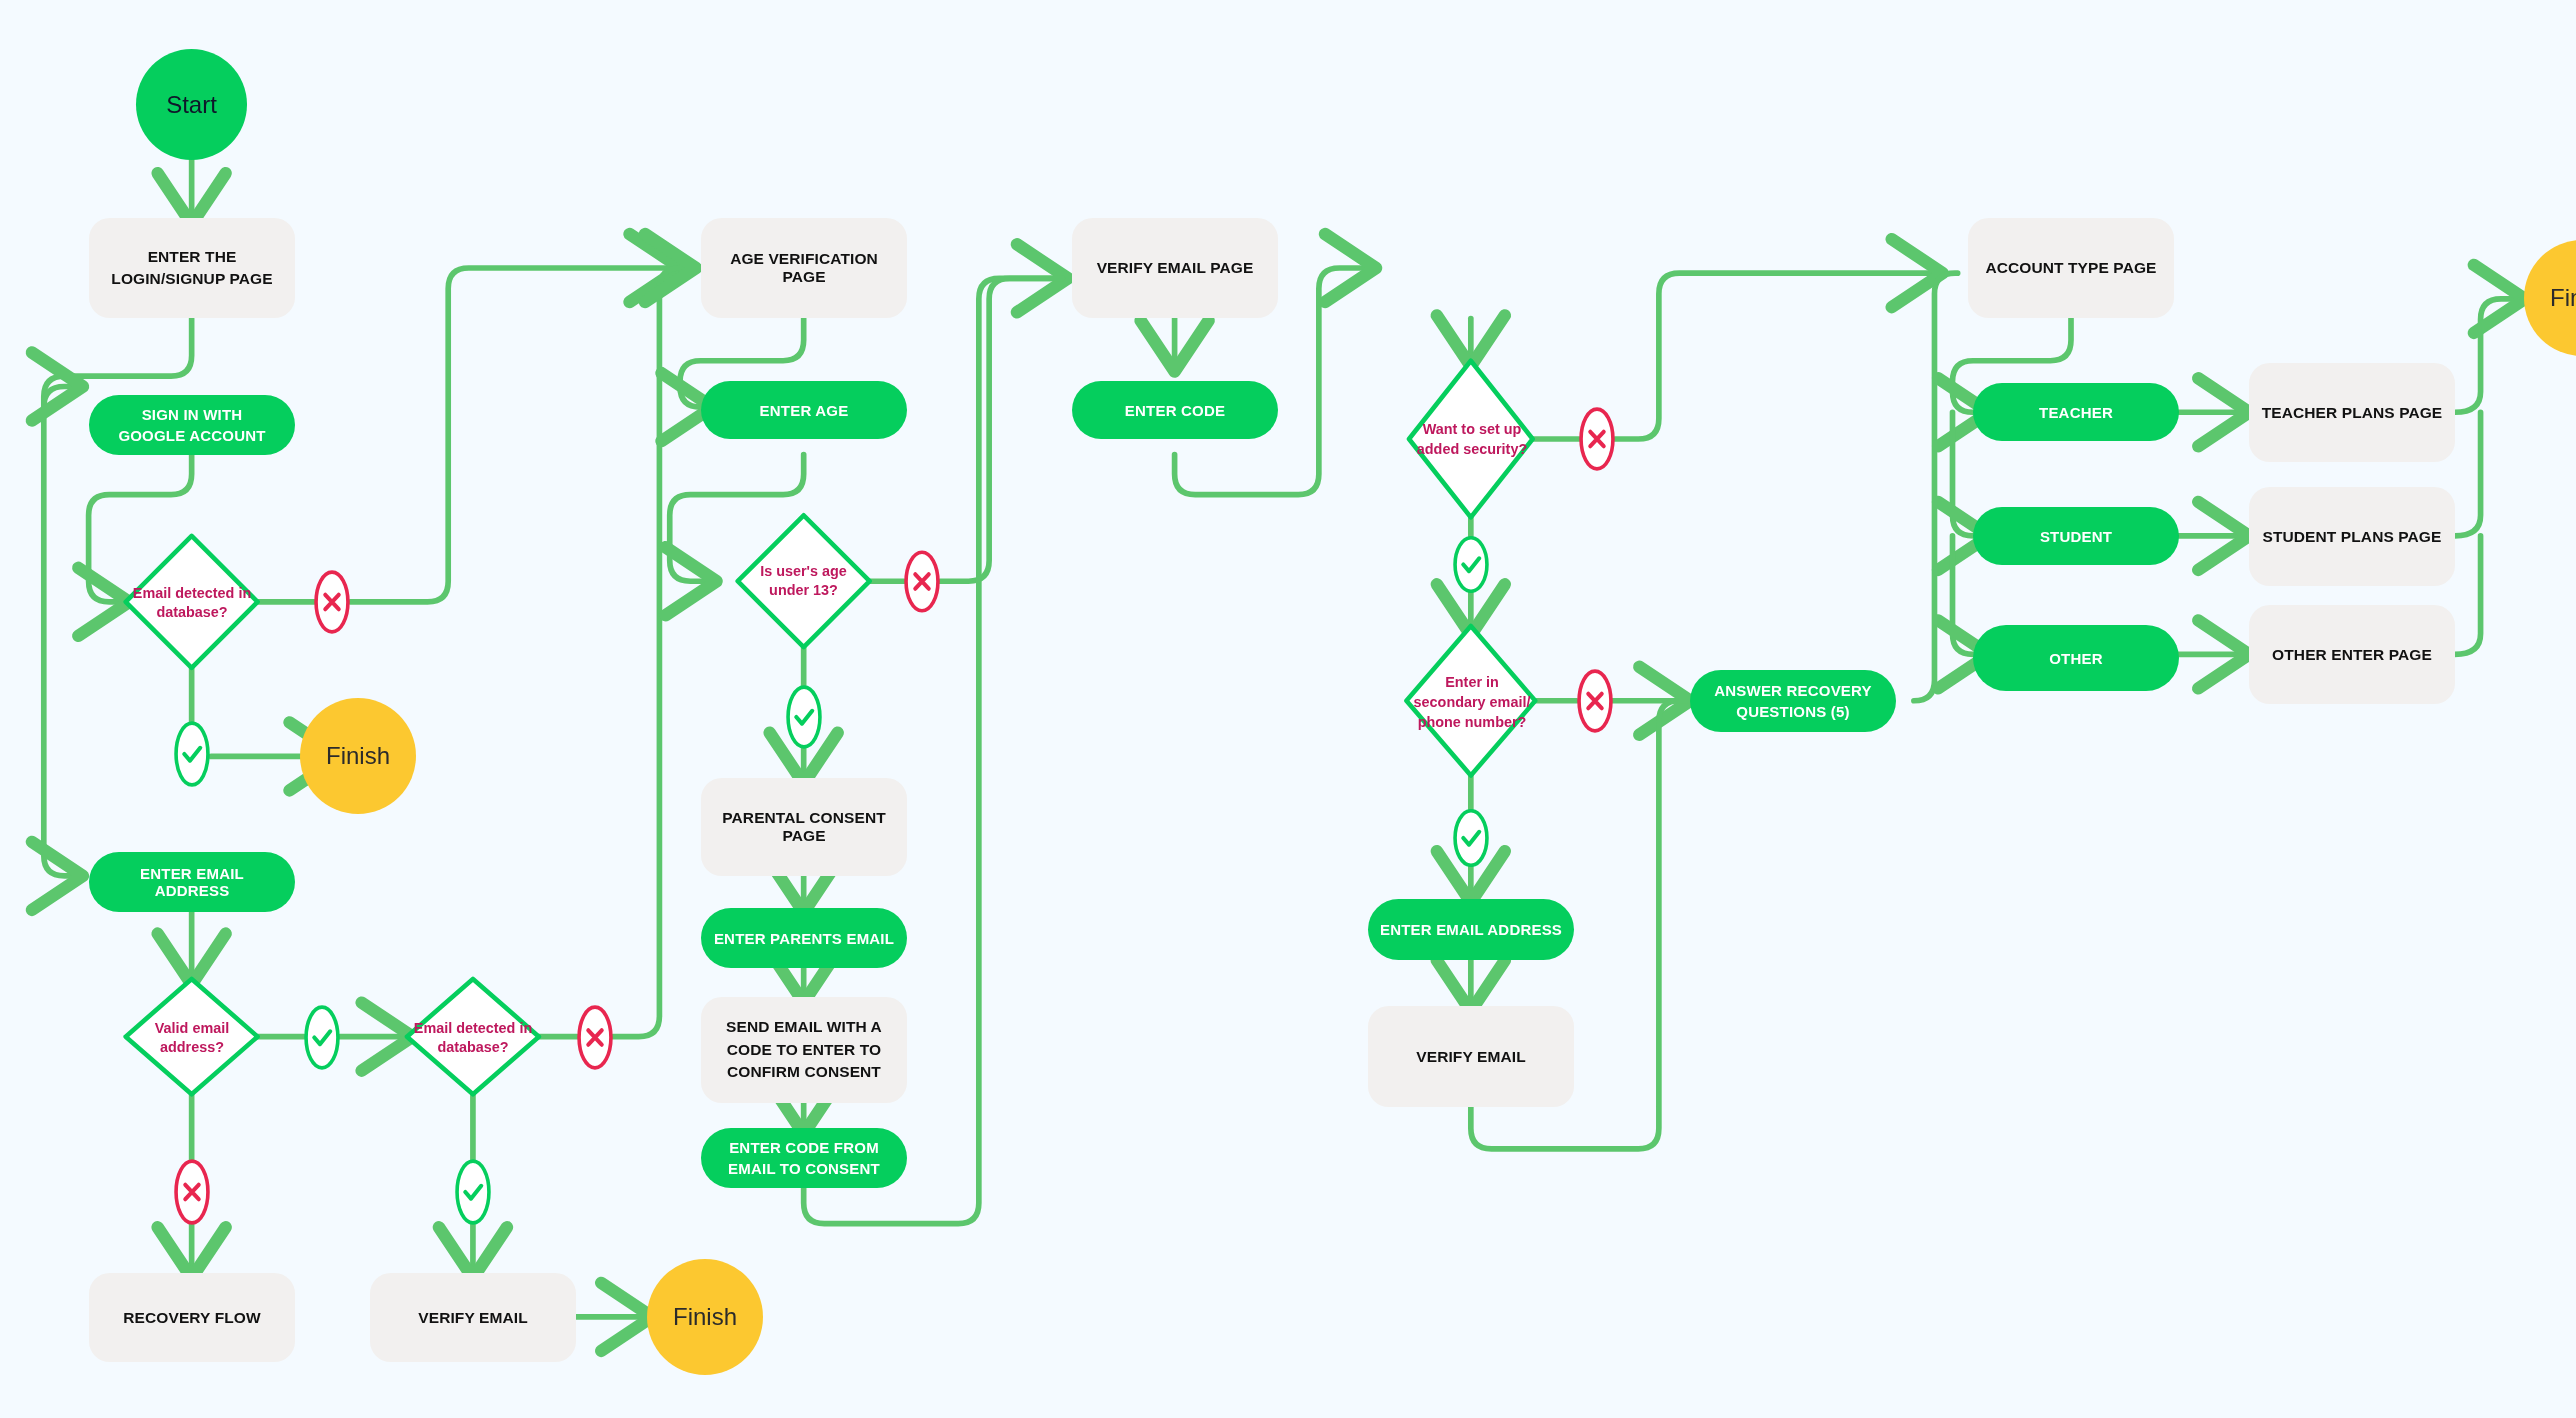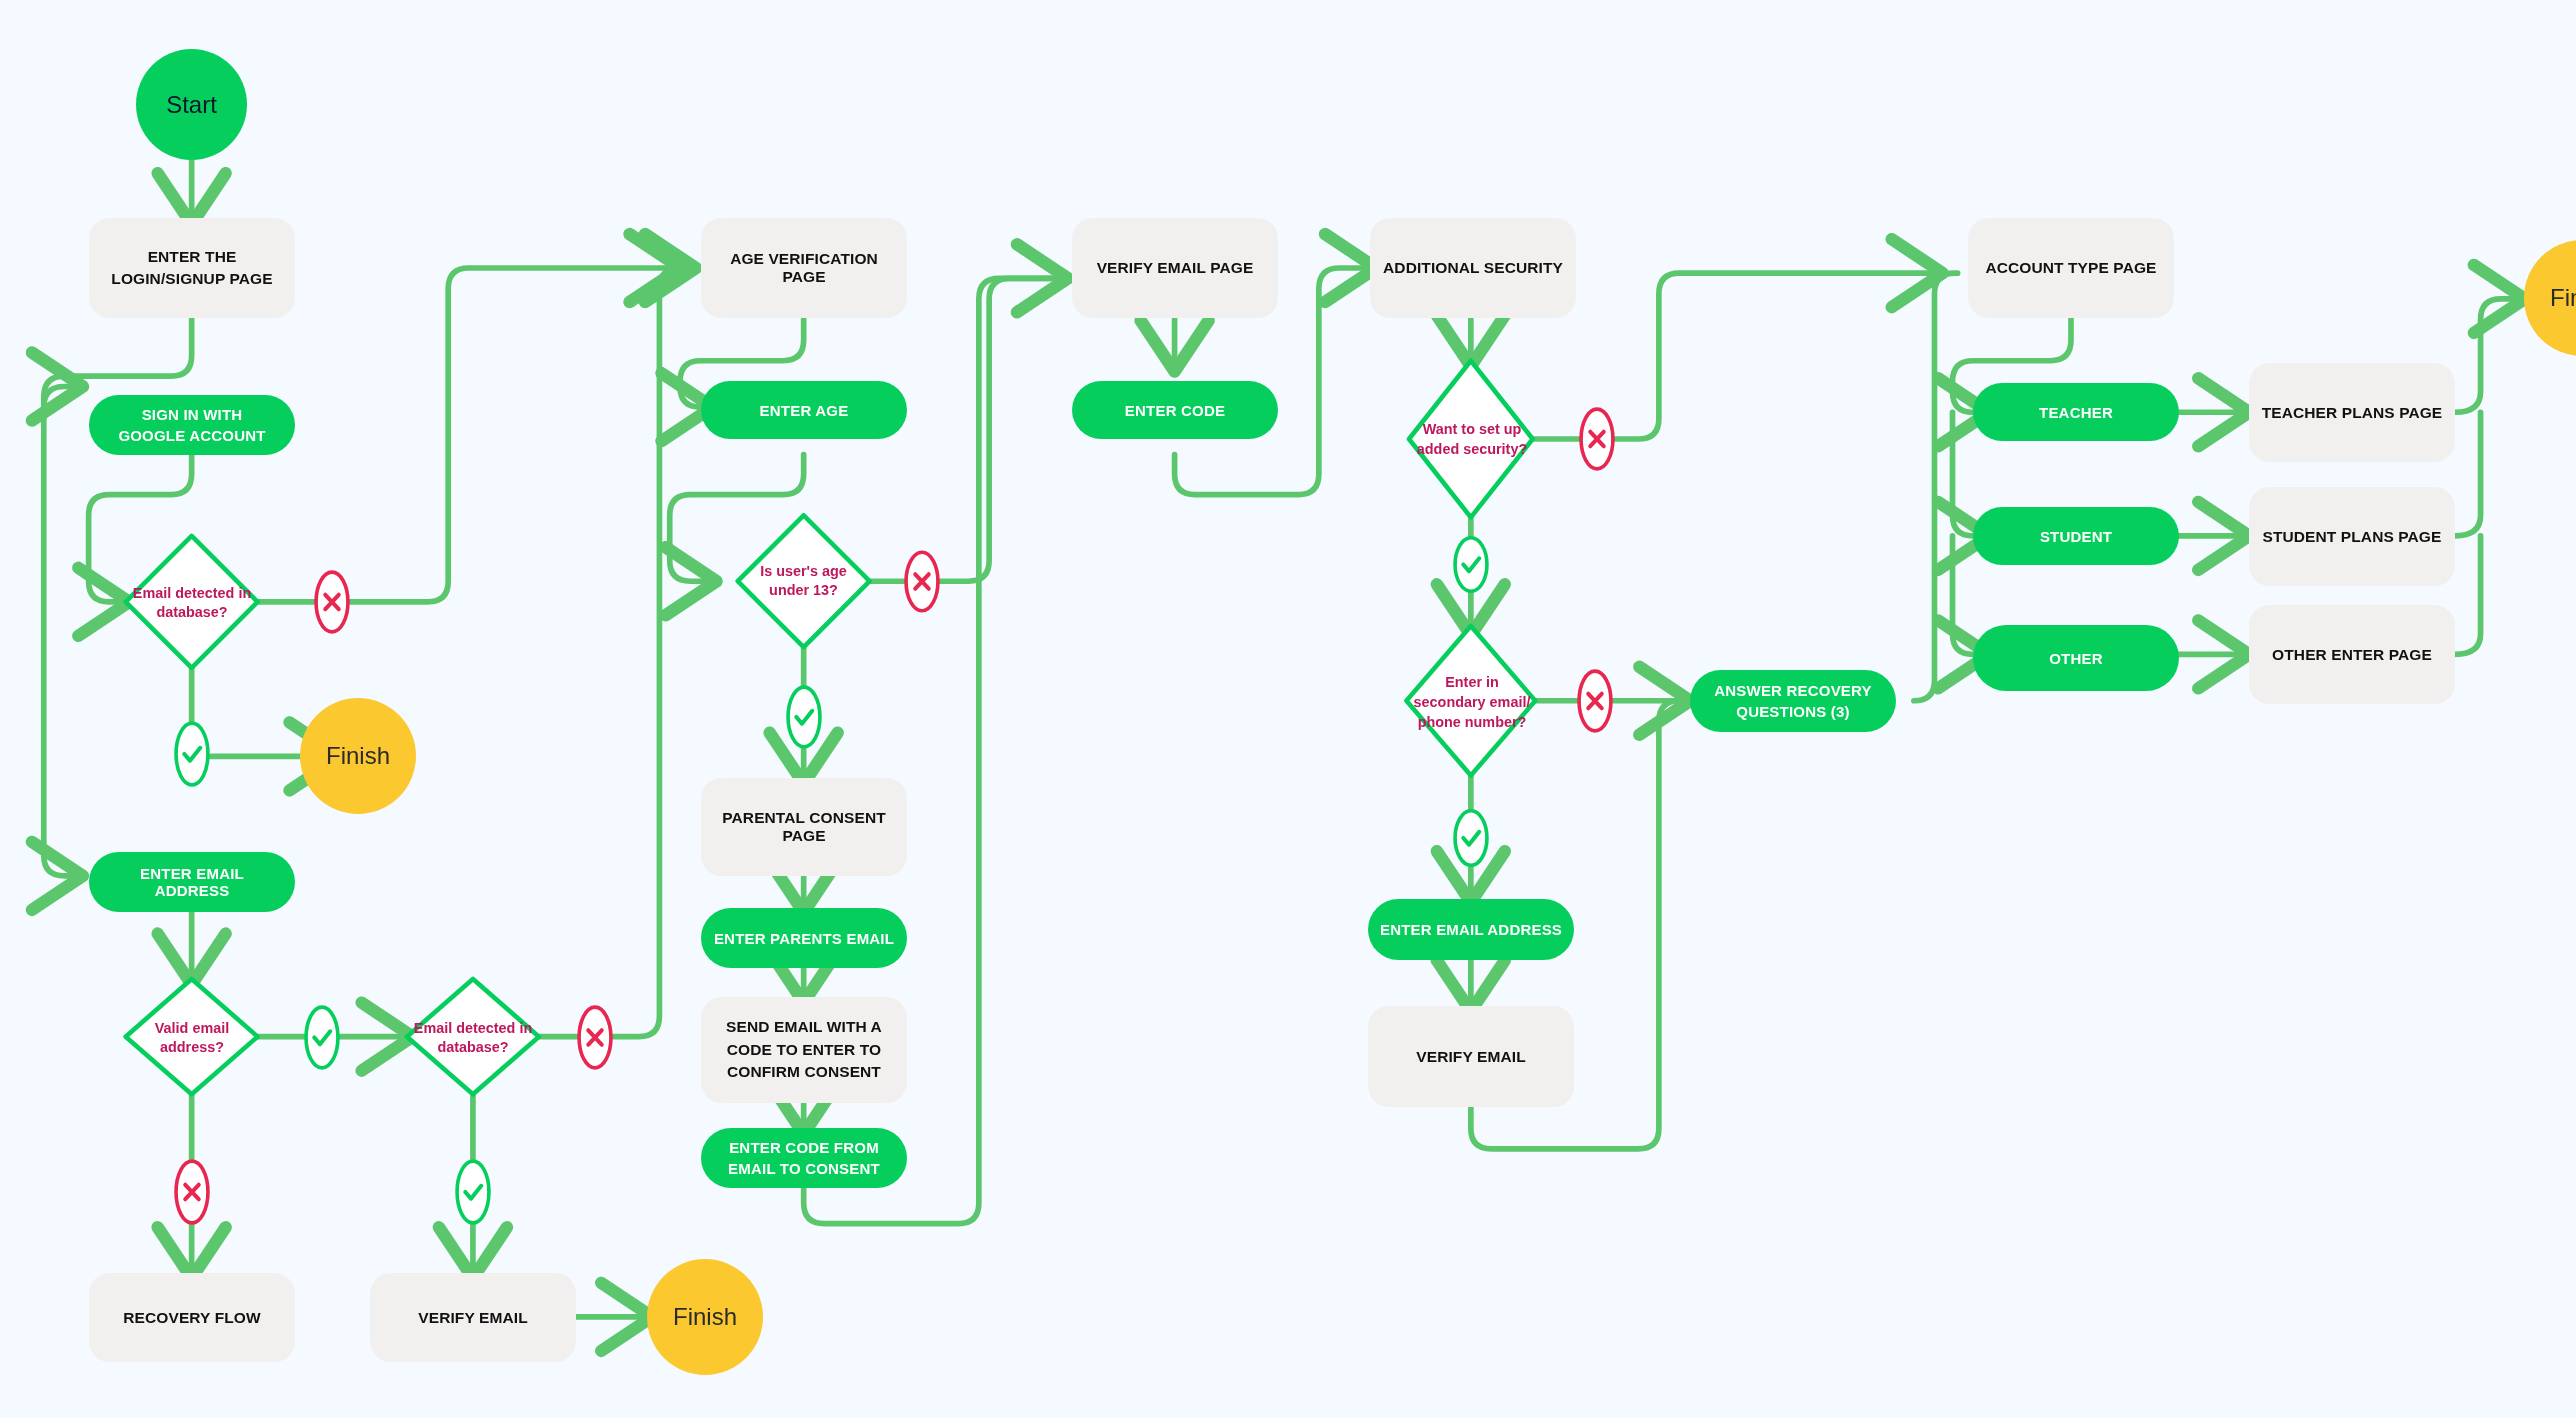--- a/index.html
+++ b/index.html
@@ -242,23 +242,20 @@
     <span>ENTER CODE FROM EMAIL TO  CONSENT</span>
   </div>
 
   <div class="node page-box" style="left:1072px;top:218px;width:206px;height:100px;font-size:15.5px;">
     <span>VERIFY EMAIL PAGE</span>
   </div>
   <div class="node action-pill" style="left:1072px;top:381px;width:206px;height:58px;font-size:15px;">
     <span>ENTER CODE</span>
   </div>
 
-  <div class="node page-box" style="left:1370px;top:218px;width:206px;height:100px;font-size:15.5px;">
-    <span>ADDITIONAL SECURITY</span>
-  </div>
 
   <div class="diamond-label" style="left:1412px;top:408px;width:120px;height:62px;font-size:14.4px;line-height:1.4;">Want to set up added security?</div>
 
   <div class="marker" style="left:1579px;top:407px;width:36px;height:64px;">
     <svg width="36" height="64" viewBox="0 0 70 124">
       <ellipse cx="35" cy="62" rx="31" ry="58" fill="#fff" stroke="#e8264f" stroke-width="7"></ellipse>
       <path d="M22,48 L48,76 M48,48 L22,76" stroke="#e8264f" stroke-width="8" stroke-linecap="round"></path>
     </svg>
   </div>
 
@@ -279,21 +276,21 @@
   </div>
 
   <div class="marker" style="left:1453px;top:809px;width:36px;height:58px;">
     <svg width="36" height="58" viewBox="0 0 70 112">
       <ellipse cx="35" cy="56" rx="31" ry="53" fill="#fff" stroke="#05ce5d" stroke-width="7"></ellipse>
       <path d="M20,56 L31,69 L51,44" fill="none" stroke="#05ce5d" stroke-width="8" stroke-linecap="round" stroke-linejoin="round"></path>
     </svg>
   </div>
 
   <div class="node action-pill" style="left:1690px;top:670px;width:206px;height:62px;font-size:15px;padding:0 11.3px;line-height:1.4;">
-    <span>ANSWER RECOVERY QUESTIONS (3)</span>
+    <span>ANSWER RECOVERY QUESTIONS (5)</span>
   </div>
 
   <div class="node action-pill" style="left:1368px;top:899px;width:206px;height:61px;font-size:15px;">
     <span>ENTER EMAIL ADDRESS</span>
   </div>
   <div class="node page-box" style="left:1368px;top:1006px;width:206px;height:101px;font-size:15.5px;">
     <span>VERIFY EMAIL</span>
   </div>
 
   <div class="node page-box" style="left:1968px;top:218px;width:206px;height:100px;font-size:15.5px;">

